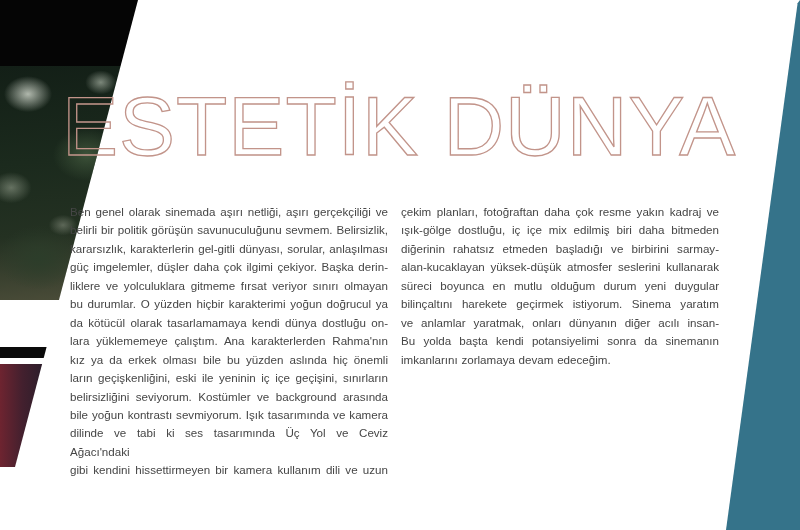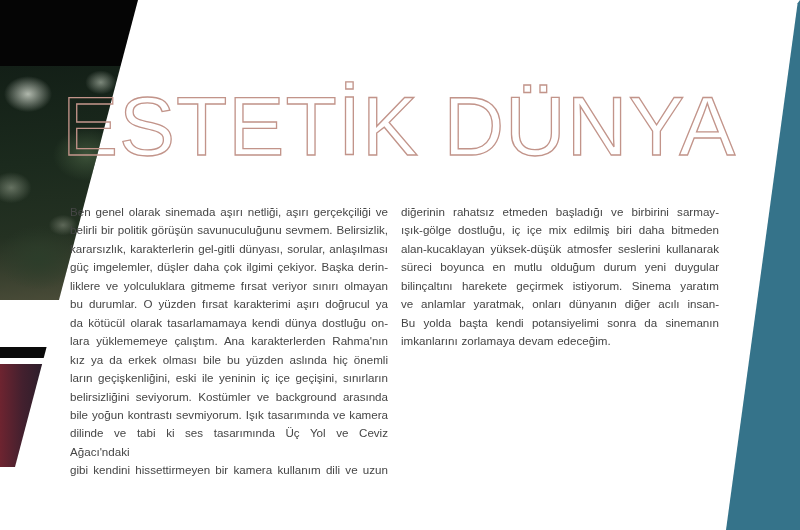--- a/index.html
+++ b/index.html
@@ -124,33 +124,34 @@
 
 <h1 class="headline">ESTETİK DÜNYA</h1>
 
 <div class="columns">
   <div class="col">
       <div class="line">Ben genel olarak sinemada aşırı netliği, aşırı gerçekçiliği ve</div>
       <div class="line">belirli bir politik görüşün savunuculuğunu sevmem. Belirsizlik,</div>
       <div class="line">kararsızlık, karakterlerin gel-gitli dünyası, sorular, anlaşılması</div>
       <div class="line">güç imgelemler, düşler daha çok ilgimi çekiyor. Başka derin-</div>
       <div class="line">liklere ve yolculuklara gitmeme fırsat veriyor sınırı olmayan</div>
-      <div class="line">bu durumlar. O yüzden fırsat karakterimi aşırı doğrucul ya</div>
+      <div class="line">bu durumlar. O yüzden hiçbir karakterimi yoğun doğrucul ya</div>
       <div class="line">da kötücül olarak tasarlamamaya kendi dünya dostluğu on-</div>
       <div class="line">lara yüklememeye çalıştım. Ana karakterlerden Rahma'nın</div>
       <div class="line">kız ya da erkek olması bile bu yüzden aslında hiç önemli</div>
       <div class="line">ların geçişkenliğini, eski ile yeninin iç içe geçişini, sınırların</div>
       <div class="line">belirsizliğini seviyorum. Kostümler ve background arasında</div>
       <div class="line">bile yoğun kontrastı sevmiyorum. Işık tasarımında ve kamera</div>
       <div class="line">dilinde ve tabi ki ses tasarımında Üç Yol ve Ceviz Ağacı'ndaki</div>
       <div class="line">gibi kendini hissettirmeyen bir kamera kullanım dili ve uzun</div>
     </div>
   <div class="col">
+      <div class="line">çekim planları, fotoğraftan daha çok resme yakın kadraj ve</div>
+      <div class="line">ışık-gölge dostluğu, iç içe mix edilmiş biri daha bitmeden</div>
       <div class="line">diğerinin rahatsız etmeden başladığı ve birbirini sarmay-</div>
-      <div class="line">ışık-gölge dostluğu, iç içe mix edilmiş biri daha bitmeden</div>
       <div class="line">alan-kucaklayan yüksek-düşük atmosfer seslerini kullanarak</div>
       <div class="line">süreci boyunca en mutlu olduğum durum yeni duygular</div>
       <div class="line">bilinçaltını harekete geçirmek istiyorum. Sinema yaratım</div>
       <div class="line">ve anlamlar yaratmak, onları dünyanın diğer acılı insan-</div>
       <div class="line">Bu yolda başta kendi potansiyelimi sonra da sinemanın</div>
       <div class="line last">imkanlarını zorlamaya devam edeceğim.</div>
     </div>
 </div>
 
 </body></html>

